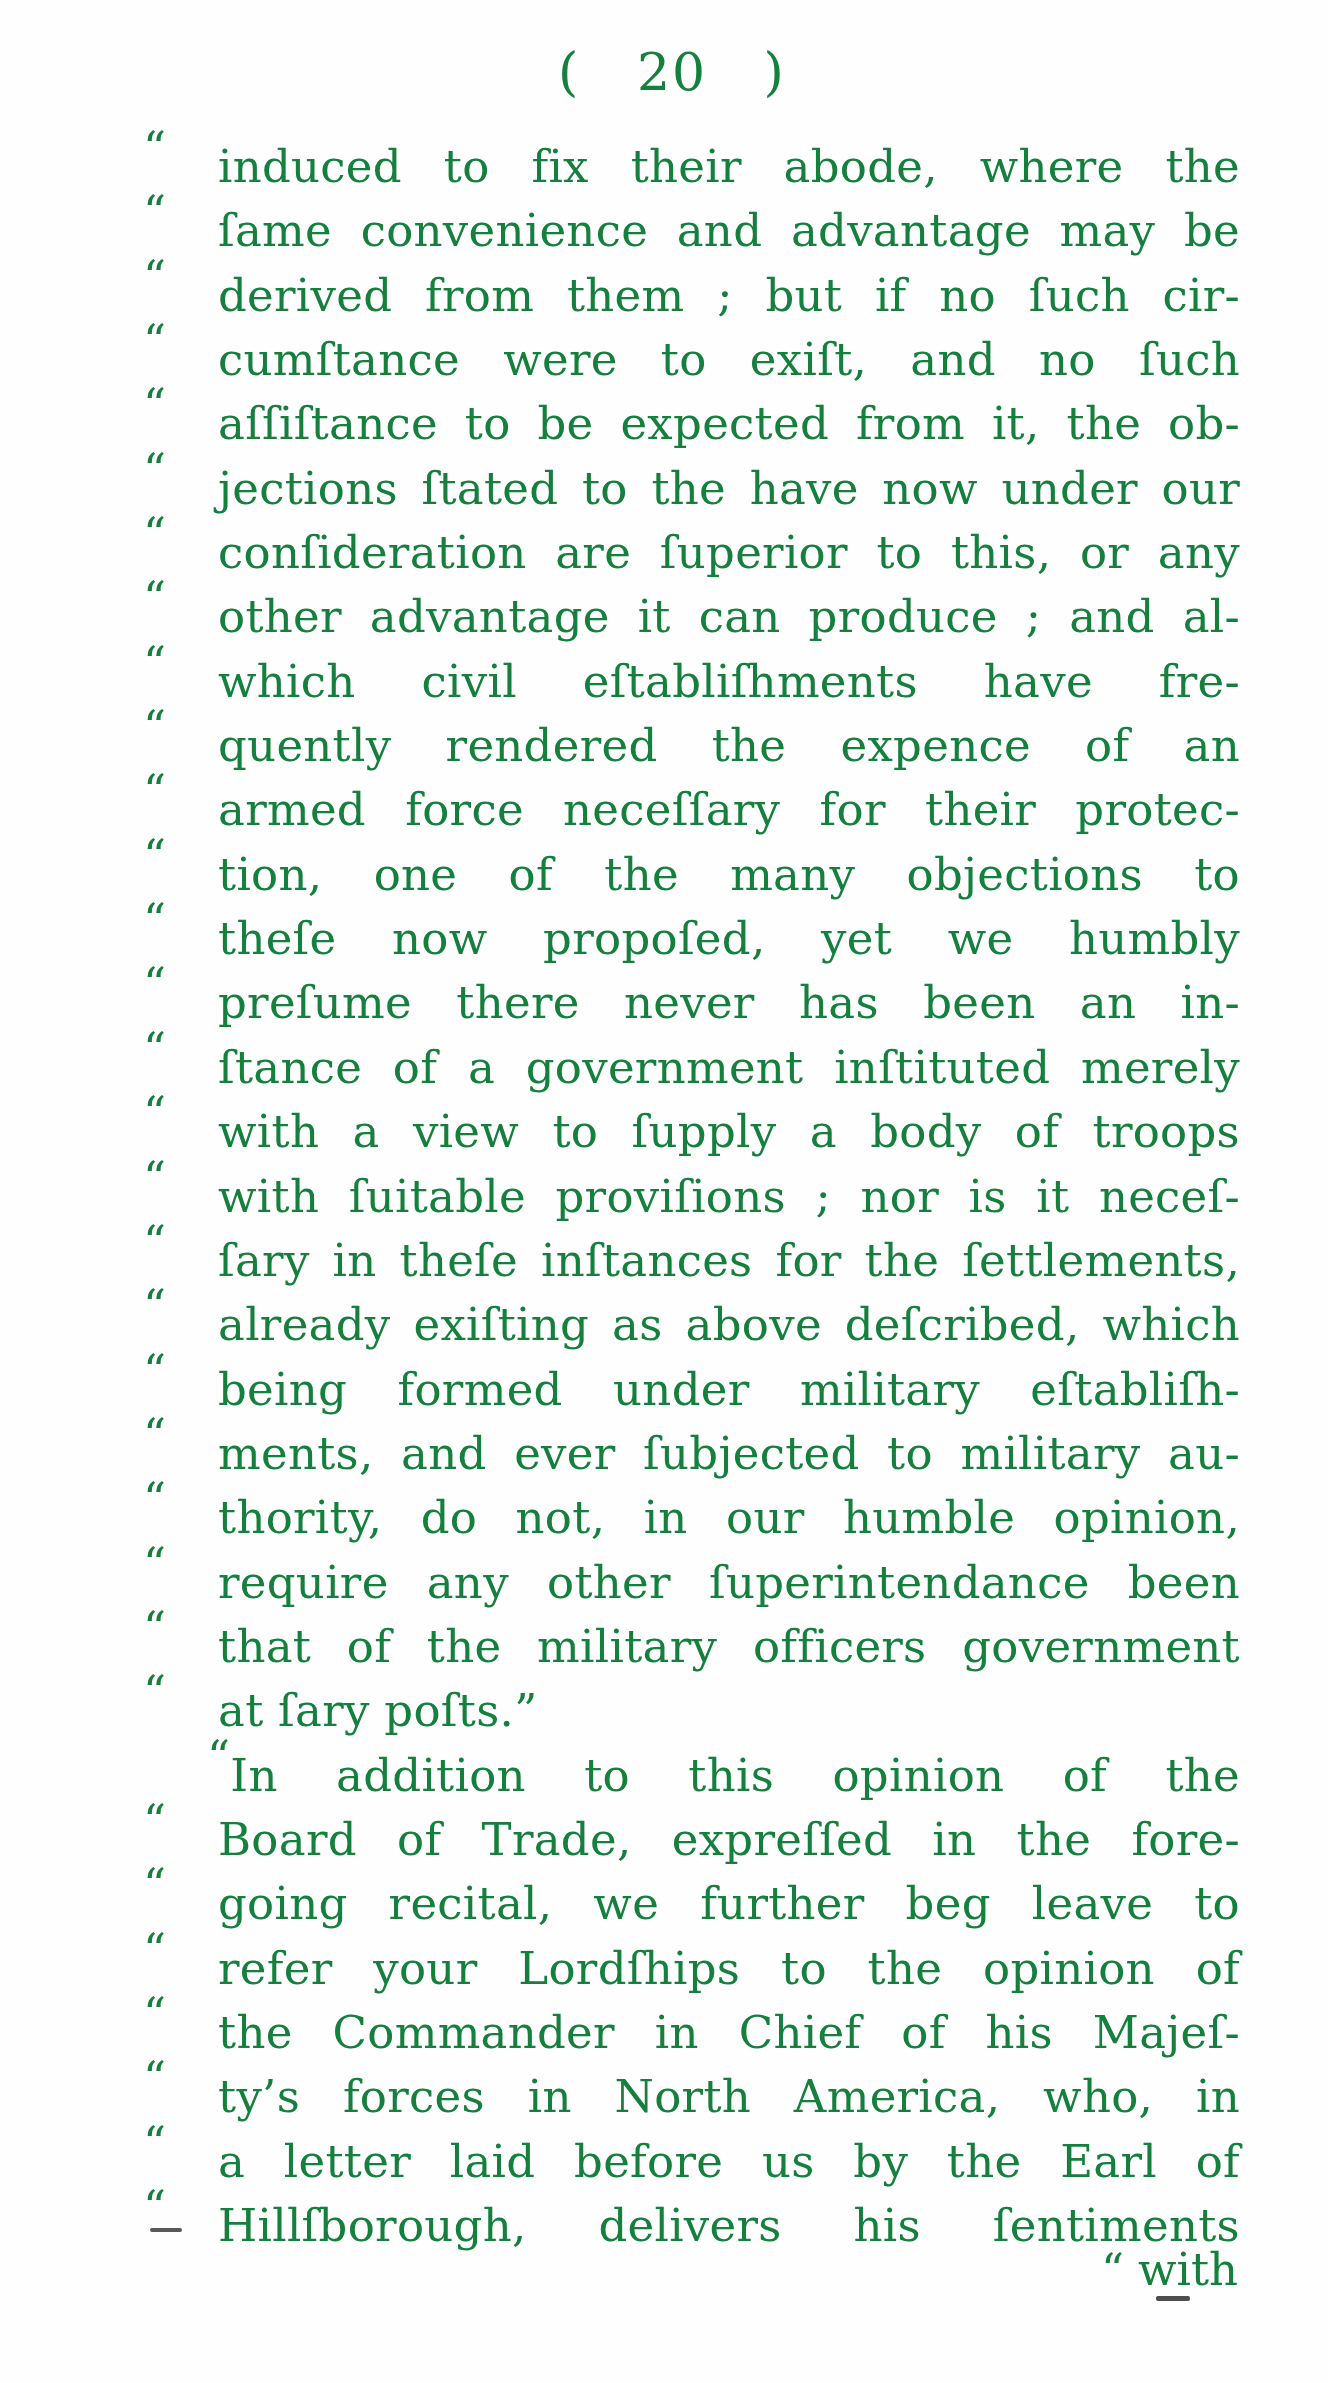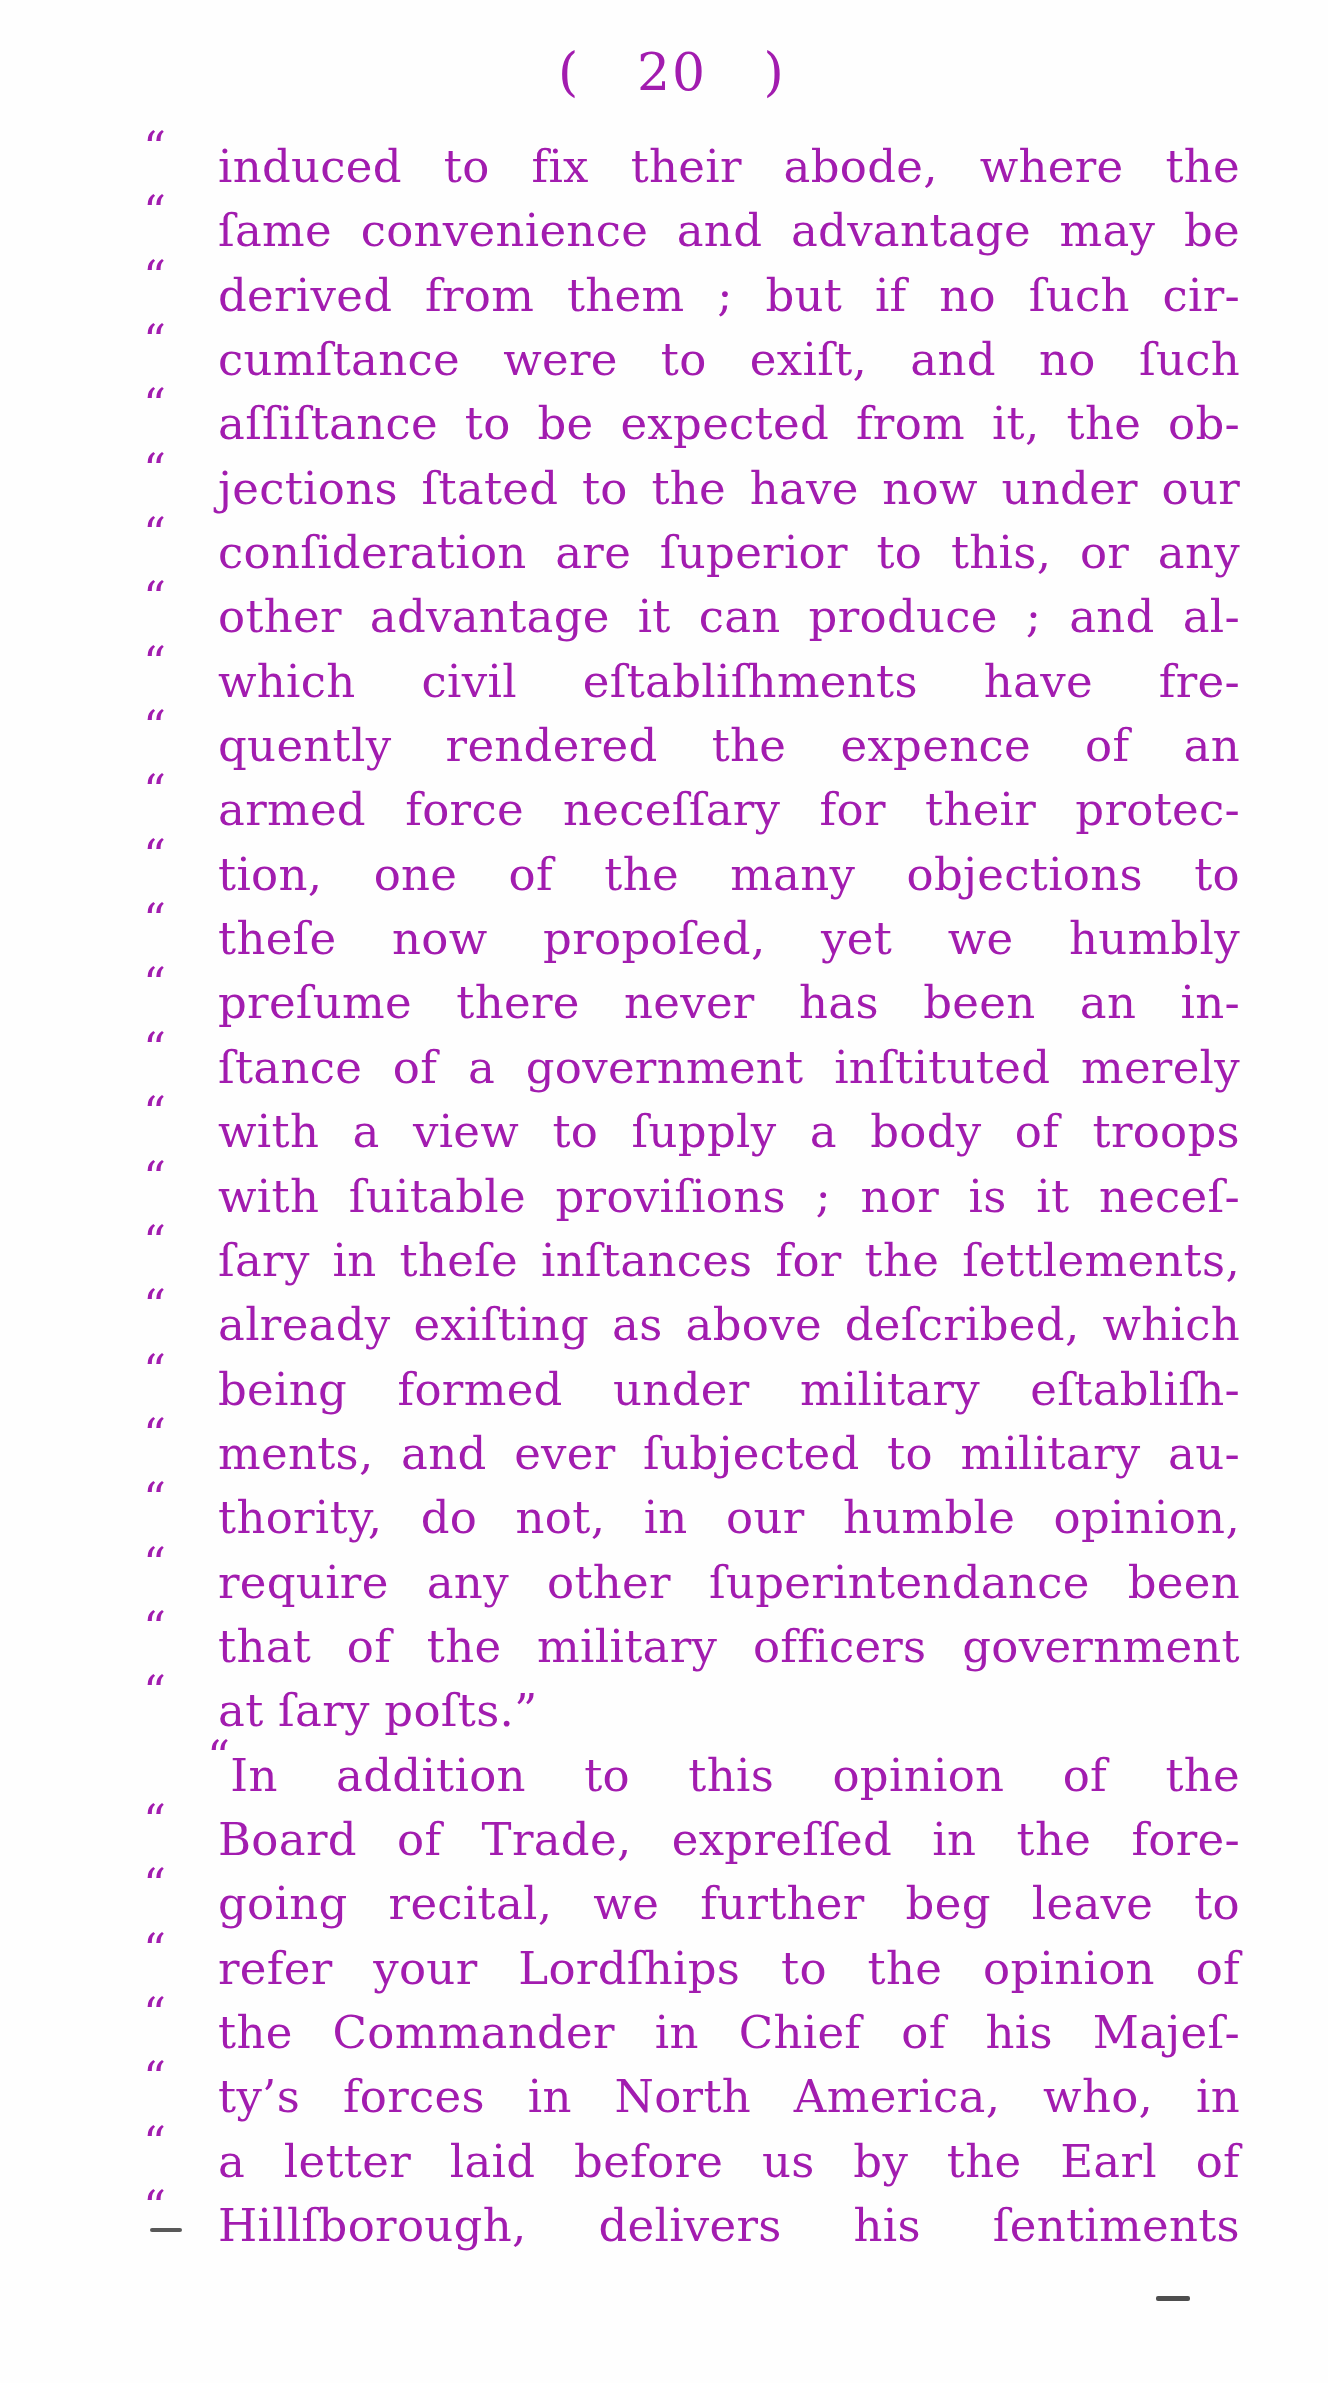--- a/index.html
+++ b/index.html
@@ -7,21 +7,21 @@
     padding: 0;
     background: #ffffff;
   }
   .page {
     position: relative;
     width: 1328px;
     height: 2383px;
     background: #fefefe;
     overflow: hidden;
     font-family: "DejaVu Serif", serif;
-    color: #a21caf;
+    color: #15803d;
   }
   .header {
     position: absolute;
     top: 42px;
     left: 0;
     width: 100%;
     text-align: center;
     font-size: 52px;
     word-spacing: 38px;
     letter-spacing: 2px;
@@ -226,16 +226,19 @@
       <div class="line">
         <span class="q">“</span>
         <span class="t">a letter laid before us by the Earl of</span>
       </div>
       <div class="line">
         <span class="q">“</span>
         <span class="t">Hillſborough, delivers his ſentiments</span>
       </div>
     </div>
 
+  <div class="catchword-row">
+    <span class="q">“</span><span>with</span>
+  </div>
 
   <div class="artifact-dash left-mark"></div>
   <div class="artifact-dash catchword-mark"></div>
 </div>
 
 </body></html>

